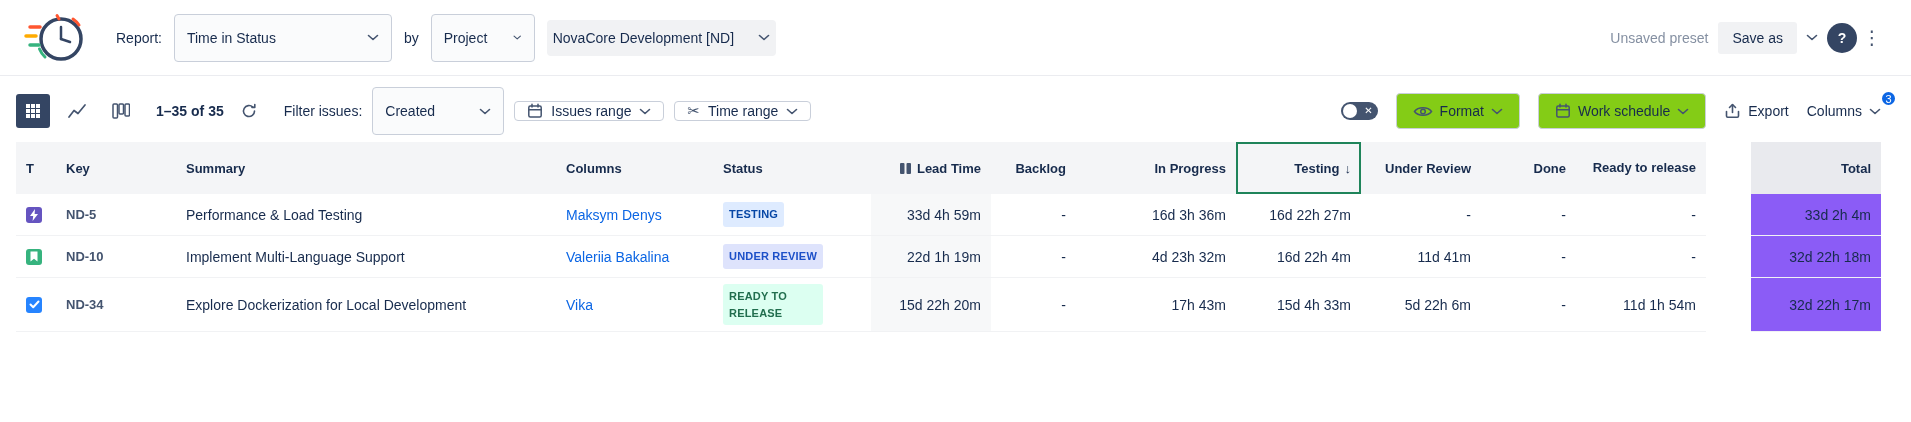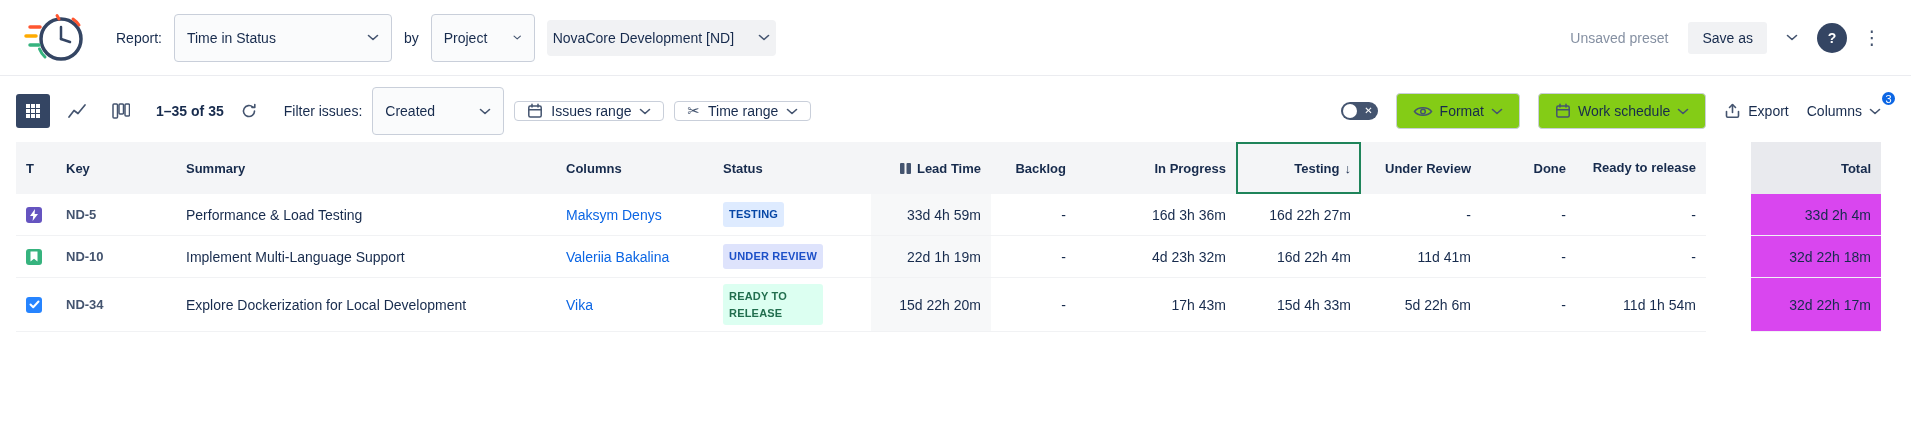--- a/index.html
+++ b/index.html
@@ -13,21 +13,21 @@
 
   
   .topbar { height:76px; display:flex; align-items:center; padding:0 24px; border-bottom:1px solid #EBECF0; gap:12px; }
   .logo { width:64px; height:58px; flex:none; margin-right:16px; }
   .tb-label { font-size:14px; }
   .select { height:48px; border:1px solid #C9CFDA; border-radius:4px; background:#FAFBFC;
             display:flex; align-items:center; justify-content:space-between; gap:26px; padding:3px 12px; cursor:pointer; }
   .w-report { width:218px; }
   .w-group  { width:104px; }
   .project-pick { height:36px; background:#F1F2F4; border-radius:4px; display:flex; align-items:center; gap:24px; padding:0 6px; cursor:pointer; }
-  .topbar-right { margin-left:auto; display:flex; align-items:center; gap:10px; }
+  .topbar-right { margin-left:auto; display:flex; align-items:center; }
   .muted { color:#8590A2; margin-right:10px; }
   .btn-gray { height:32px; background:#F1F2F4; border:none; border-radius:3px; padding:0 14px; font-size:14px; display:flex; align-items:center; cursor:pointer; }
   .btn-icon { width:30px; height:32px; background:none; border:none; display:flex; align-items:center; justify-content:center; cursor:pointer; }
   .help-btn { width:30px; height:30px; border-radius:50%; background:#344563; color:#fff; font-weight:bold; font-size:14px; border:none;
               display:flex; align-items:center; justify-content:center; cursor:pointer; }
   .kebab { font-size:19px; color:#44546F; line-height:1; }
 
   
   .toolbar { height:54px; display:flex; align-items:center; padding:0 16px; gap:10px; margin-top:8px; }
   .view-btn { width:34px; height:34px; border-radius:3px; border:none; background:transparent; display:flex; align-items:center; justify-content:center; cursor:pointer; }
@@ -54,21 +54,21 @@
   .th.num { justify-content:flex-end; text-align:right; }
   .th.total { background:#E9EAEE; cursor:default; }
   .th.testing { box-shadow: inset 0 0 0 2px #1F845A; }
   .th.ready { white-space:normal; line-height:1.25; }
   .sort-arrow { margin-left:5px; font-size:13px; }
   .lead-icon { margin-right:6px; flex:none; }
   .spacer { background:transparent !important; border:none !important; padding:0; }
   .td { display:flex; align-items:center; min-height:42px; padding:6px 10px; font-size:14px; background:#fff; border-bottom:1px solid #F1F2F4; }
   .td.num { justify-content:flex-end; text-align:right; }
   .td.lead { background:#F7F8F9; }
-  .td.total { background:#d946ef; }
+  .td.total { background:#8b5cf6; }
   .type-icon { width:16px; height:16px; border-radius:3px; display:flex; align-items:center; justify-content:center; flex:none; }
   .key { color:#44546F; font-size:13px; font-weight:bold; }
   .assignee { color:#0C66E4; cursor:pointer; text-decoration:none; }
   .badge { display:inline-block; font-size:11px; font-weight:bold; padding:4px 6px; border-radius:3px; line-height:1.5; max-width:100px; letter-spacing:.2px; }
 </style>
 </head>
 <body>
 
 <div class="topbar">
   <svg class="logo" viewBox="0 0 64 58" fill="none" stroke-linecap="round">

